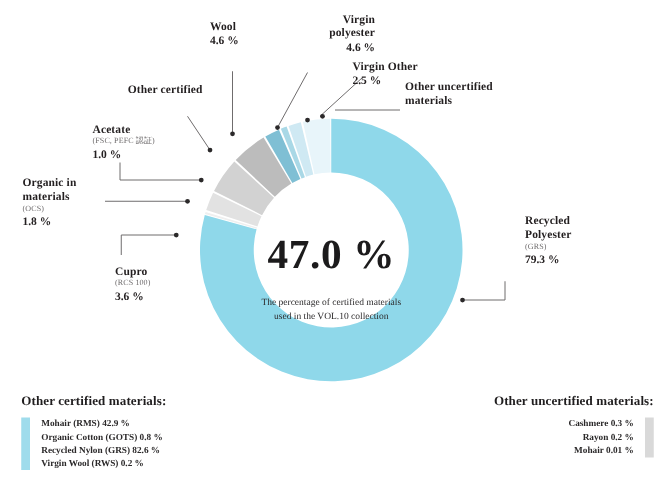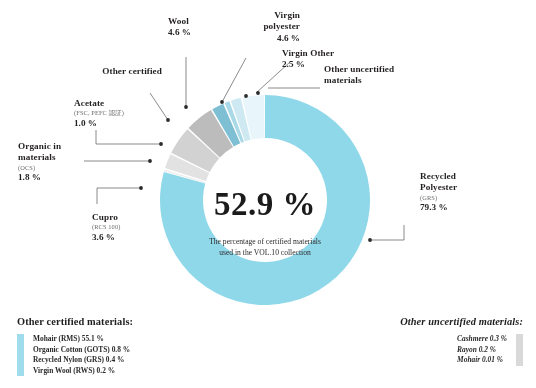--- a/index.html
+++ b/index.html
@@ -23,21 +23,21 @@
   #centersub{font-size:7.6px;line-height:11px;color:#2c2a2b;margin-top:14px;}
 
   
   .legend{position:absolute;}
   .legend h4{margin:0 0 7px 0;font-size:10.4px;font-weight:bold;letter-spacing:.1px;color:#201e1f;}
   .legrow{display:flex;align-items:stretch;}
   .swatch{width:7px;flex:0 0 7px;margin-right:9px;}
   .legitems{font-size:7.4px;line-height:10.6px;font-weight:bold;color:#2b292a;}
   .legitems div{white-space:nowrap;}
   #legend-left{left:17px;top:316px;}
-  #legend-right{right:13px;top:316px;text-align:left;font-style:italic;}
+  #legend-right{right:13px;top:316px;text-align:right;}
   #legend-right .legrow{flex-direction:row-reverse;}
   #legend-right .swatch{margin-right:0;margin-left:9px;}
 </style>
 </head>
 <body>
 
 <div id="stage">
 
   <svg class="layer" id="donut-layer" viewBox="0 0 536 388">
     <g id="slices">
@@ -133,35 +133,35 @@
     <div class="pct">1.8 %</div>
   </div>
 
   <div class="lbl" style="left:68px;top:212px;width:70px;margin-left:24px;">
     <div class="t">Cupro</div>
     <div class="sub">(RCS 100)</div>
     <div class="pct">3.6 %</div>
   </div>
 
   <div id="centerbox">
-    <div id="bigpct">52.9 %</div>
+    <div id="bigpct">47.0 %</div>
     <div id="centersub">
       <div>The percentage of certified materials</div>
       <div>used in the VOL.10 collection</div>
     </div>
   </div>
 
   <div class="legend" id="legend-left">
     <h4>Other certified materials:</h4>
     <div class="legrow">
       <div class="swatch" id="sw-left" style="background: rgb(159, 220, 236);"></div>
       <div class="legitems" id="items-left">
-          <div>Mohair (RMS)  55.1 %</div>
+          <div>Mohair (RMS)  42.9 %</div>
           <div>Organic Cotton (GOTS)  0.8 %</div>
-          <div>Recycled Nylon (GRS)  0.4 %</div>
+          <div>Recycled Nylon (GRS)  82.6 %</div>
           <div>Virgin Wool (RWS)  0.2 %</div>
         </div>
     </div>
   </div>
 
   <div class="legend" id="legend-right">
     <h4>Other uncertified materials:</h4>
     <div class="legrow">
       <div class="swatch" id="sw-right" style="background: rgb(217, 217, 217);"></div>
       <div class="legitems" id="items-right">

